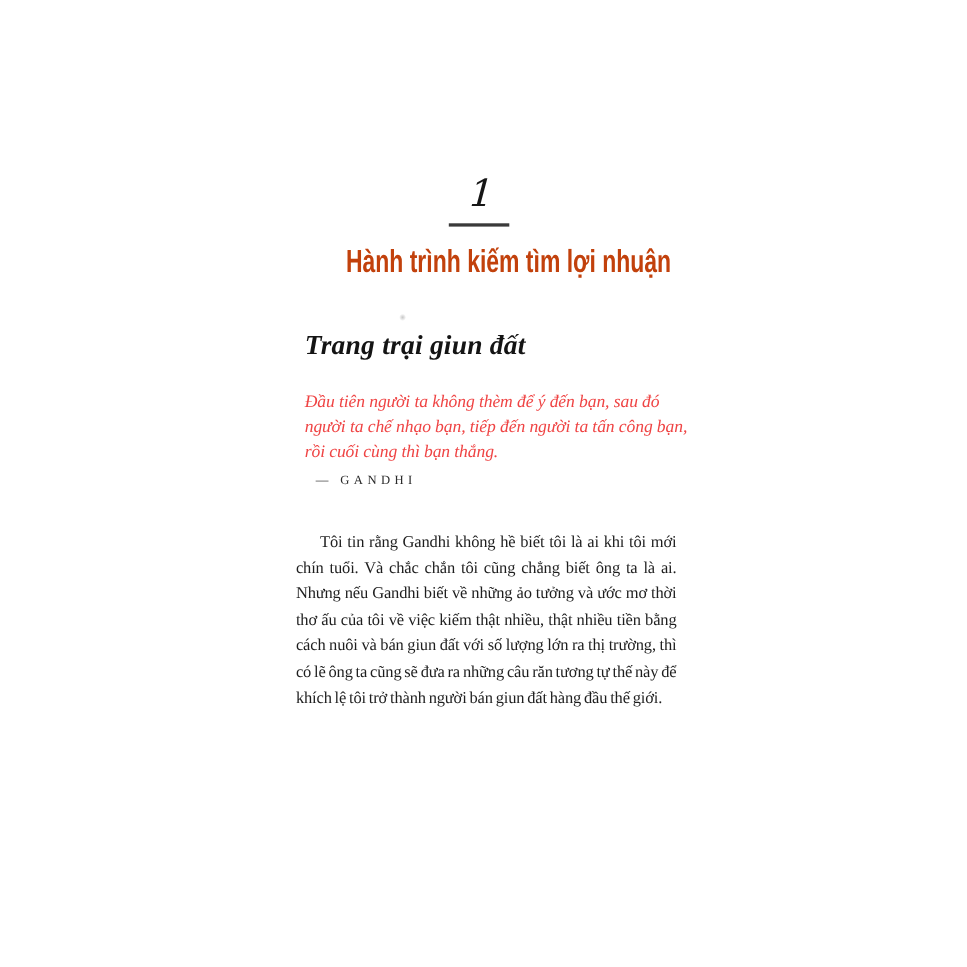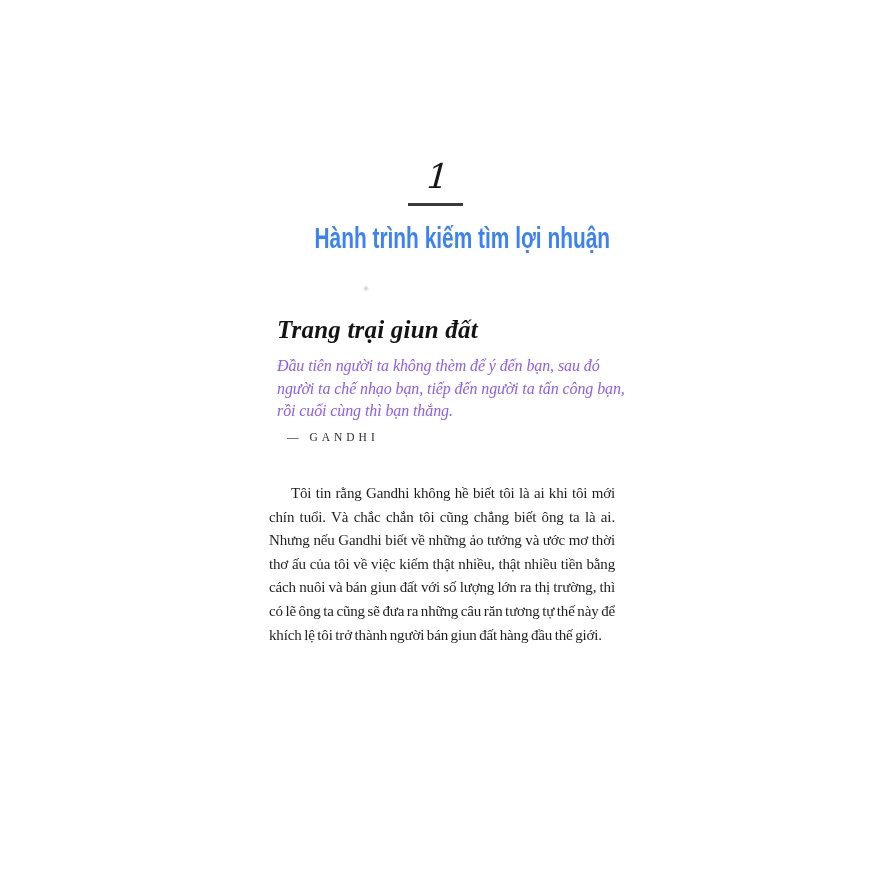--- a/index.html
+++ b/index.html
@@ -47,21 +47,21 @@
     position: absolute;
     left: 257px;
     top: 219px;
     width: 362px;
     margin: 0;
     text-align: center;
     font-family: "Liberation Sans", "DejaVu Sans", sans-serif;
     font-weight: 700;
     font-size: 29px;
     line-height: 38px;
-    color: #3b82f6;
+    color: #c2410c;
     white-space: nowrap;
   }
   .chapter-title .squeeze {
     display: inline-block;
     transform: scaleX(0.72);
     transform-origin: 50% 50%;
   }
 
   
   .scan-artifact {
@@ -72,42 +72,42 @@
     height: 7px;
     border-radius: 50%;
     background: radial-gradient(circle, #9a9a9a 0%, rgba(255,255,255,0) 70%);
     opacity: 0.55;
   }
 
   
   .section-heading {
     position: absolute;
     left: 277px;
-    top: 316px;
+    top: 301px;
     margin: 0;
     font-family: "Liberation Serif", "DejaVu Serif", serif;
     font-style: italic;
     font-weight: 600;
     font-size: 25px;
     letter-spacing: 0.2px;
     color: #141414;
   }
 
   
   .epigraph {
     position: absolute;
     left: 277px;
     top: 355px;
     width: 360px;
     font-style: italic;
     font-size: 16px;
     line-height: 22.5px;
     letter-spacing: -0.1px;
     white-space: pre-line;
-    color: #8b5cf6;
+    color: #ef4444;
   }
 
   .attribution {
     position: absolute;
     left: 287px;
     top: 431px;
     font-size: 11.5px;
     letter-spacing: 4px;
     color: #2a2a2a;
   }

